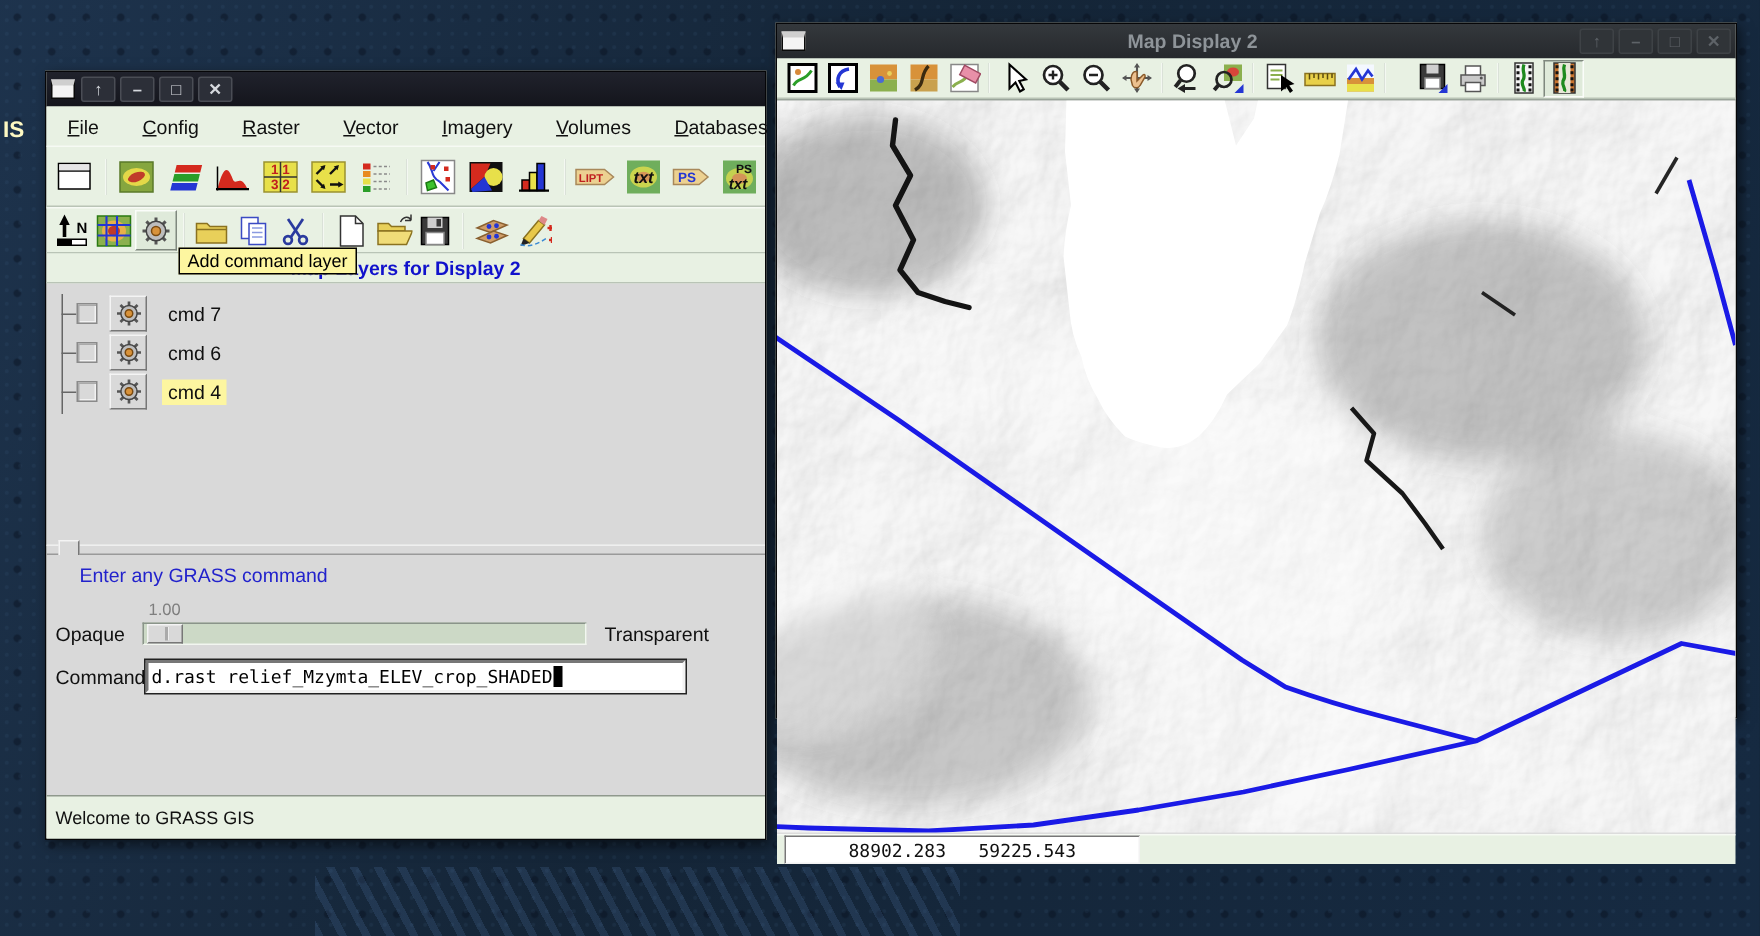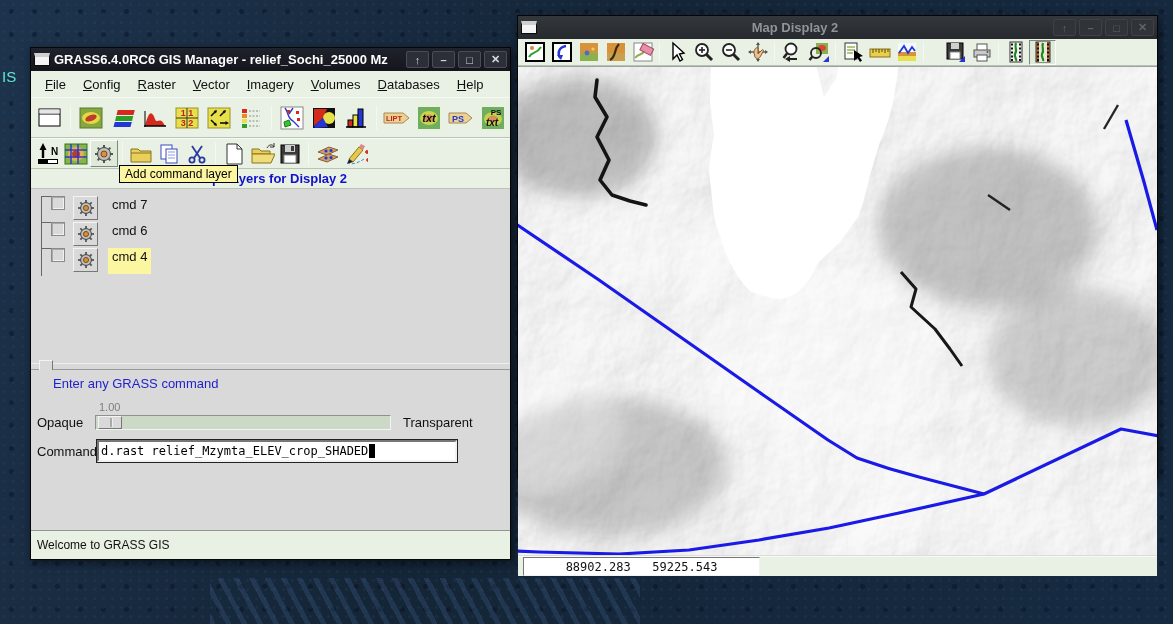--- a/index.html
+++ b/index.html
@@ -9,54 +9,54 @@
     background-color:#152638;
     background-image:
       radial-gradient(rgba(80,120,160,0.10) 1px, transparent 1.6px),
       radial-gradient(rgba(8,16,30,0.45) 2px, transparent 3px),
       linear-gradient(115deg, rgba(45,75,115,0.35), rgba(10,20,40,0.05) 45%, rgba(25,55,95,0.25));
     background-size: 9px 9px, 23px 23px, 100% 100%;
     position:relative;
   }
   .desk-stripes{position:absolute;left:210px;top:578px;width:430px;height:46px;
     background:repeating-linear-gradient(62deg, rgba(90,130,185,0.18) 0 5px, transparent 5px 14px);}
-  .desk-frag{position:absolute;left:2px;top:68px;color:#5eead4;font-size:15px;}
+  .desk-frag{position:absolute;left:2px;top:78px;color:#fef9c3;font-size:15px;font-weight:bold;}
 
   
   .win{position:absolute;border:1px solid #060608;box-shadow:2px 3px 8px rgba(0,0,0,.55);display:flex;flex-direction:column;}
   .tbar{height:23px;display:flex;align-items:center;padding:0 3px;gap:4px;flex:none;}
   .tbar .ttl{flex:1;font-size:13px;font-weight:bold;white-space:nowrap;overflow:hidden;}
   .tbar .wicon{width:16px;height:13px;background:#f4f4f4;border:1px solid #0a0a0a;border-top:4px solid #cfcfcf;flex:none;}
   .wbtns{display:flex;gap:3px;flex:none;}
   .wbtn{width:23px;height:17px;display:flex;align-items:center;justify-content:center;
         font-size:11px;font-weight:bold;border:1px solid #4a4d55;border-radius:2px;}
   .active-t{background:linear-gradient(#20222c,#14151c);}
   .active-t .ttl{color:#fdfdfd;}
   .active-t .wbtn{background:#2c2f38;color:#d6d9de;}
   .inactive-t{background:linear-gradient(#34383c,#26292d);}
   .inactive-t .ttl{color:#8e9499;text-align:center;}
   .inactive-t .wbtn{background:#303438;color:#5e6368;border-color:#3e4246;}
 
   
   #gism{left:30px;top:47px;width:481px;height:513px;background:#e8f1e3;}
-  .menubar{height:26px;display:flex;align-items:center;gap:1px;padding:0 6px;background:#e8f1e3;font-size:13px;flex:none;}
+  .menubar{height:26px;display:flex;align-items:center;gap:13px;padding:0 6px;background:#e8f1e3;font-size:13px;flex:none;}
   .mitem{padding:3px 8px;color:#101010;display:inline-block;}
   .mitem::first-letter{text-decoration:underline;}
   .toolbar{display:flex;align-items:center;padding:2px 3px;background:#e8f1e3;border-top:1px solid #f6faf4;border-bottom:1px solid #b9c4b6;flex:none;}
   .tb1{height:41px;}
   .tb2{height:31px;}
   .tsep{width:1px;height:24px;background:#9aa49a;border-right:1px solid #f4f8f2;margin:0 4px;flex:none;}
   .tbtn{width:32px;height:32px;display:flex;align-items:center;justify-content:center;flex:none;border:1px solid transparent;}
   .tb2 .tbtn{width:28px;height:27px;}
   .tbtn.pressed{border:1px solid;border-color:#fbfdfa #7f887e #7f887e #fbfdfa;background:#dfeada;}
   .hdrbar{height:20px;display:flex;align-items:center;justify-content:center;background:#e8f1e3;border-bottom:1px solid #b9c4b6;flex:none;}
   .hdrbar span{color:#1111cc;font-weight:bold;font-size:13px;}
   .treearea{flex:none;height:174px;background:#d9d9d9;position:relative;padding-top:7px;}
   .trunk{position:absolute;left:10px;top:7px;width:1px;height:80px;background:#666;}
-  .lrow{height:26px;display:flex;padding-left:10px;}
+  .lrow{height:26px;display:flex;align-items:center;padding-left:10px;}
   .stub{width:10px;height:1px;background:#666;flex:none;}
   .cb{width:14px;height:14px;border:1px solid #8a8a8a;box-shadow:inset 1px 1px 0 #aaa, inset -1px -1px 0 #f2f2f2;background:#d9d9d9;margin-right:8px;flex:none;padding:2px;}
   .cb .fill{width:100%;height:100%;}
   .cb.on .fill{background:#a23b55;}
   .gearbtn{width:25px;height:24px;background:#d9d9d9;border:1px solid;border-color:#f4f4f4 #777 #777 #f4f4f4;display:flex;align-items:center;justify-content:center;margin-right:10px;flex:none;}
   .llabel{font-size:13px;color:#101010;padding:1px 4px;}
   .llabel.sel{background:#fdf6a0;}
   .sash{height:7px;background:#d9d9d9;border-top:1px solid #efefef;border-bottom:1px solid #9a9a9a;position:relative;flex:none;}
   .sashhandle{position:absolute;left:8px;top:-4px;width:14px;height:12px;background:#d9d9d9;border:1px solid;border-color:#f4f4f4 #777 #777 #f4f4f4;}
   .cmdpanel{flex:1;background:#d9d9d9;padding:6px 6px 0 6px;position:relative;}
@@ -91,21 +91,20 @@
 </style>
 </head>
 <body>
 
 <div class="desk-stripes"></div>
 <div class="desk-frag">IS</div>
 
 <div class="win" id="gism">
   <div class="tbar active-t">
     <span class="wicon"></span>
-    <span class="ttl">GRASS6.4.0RC6 GIS Manager - relief_Sochi_25000 Mz</span>
     <span class="wbtns">
       <span class="wbtn">
           <span>↑</span>
         </span>
       <span class="wbtn">
           <span>–</span>
         </span>
       <span class="wbtn">
           <span>□</span>
         </span>

